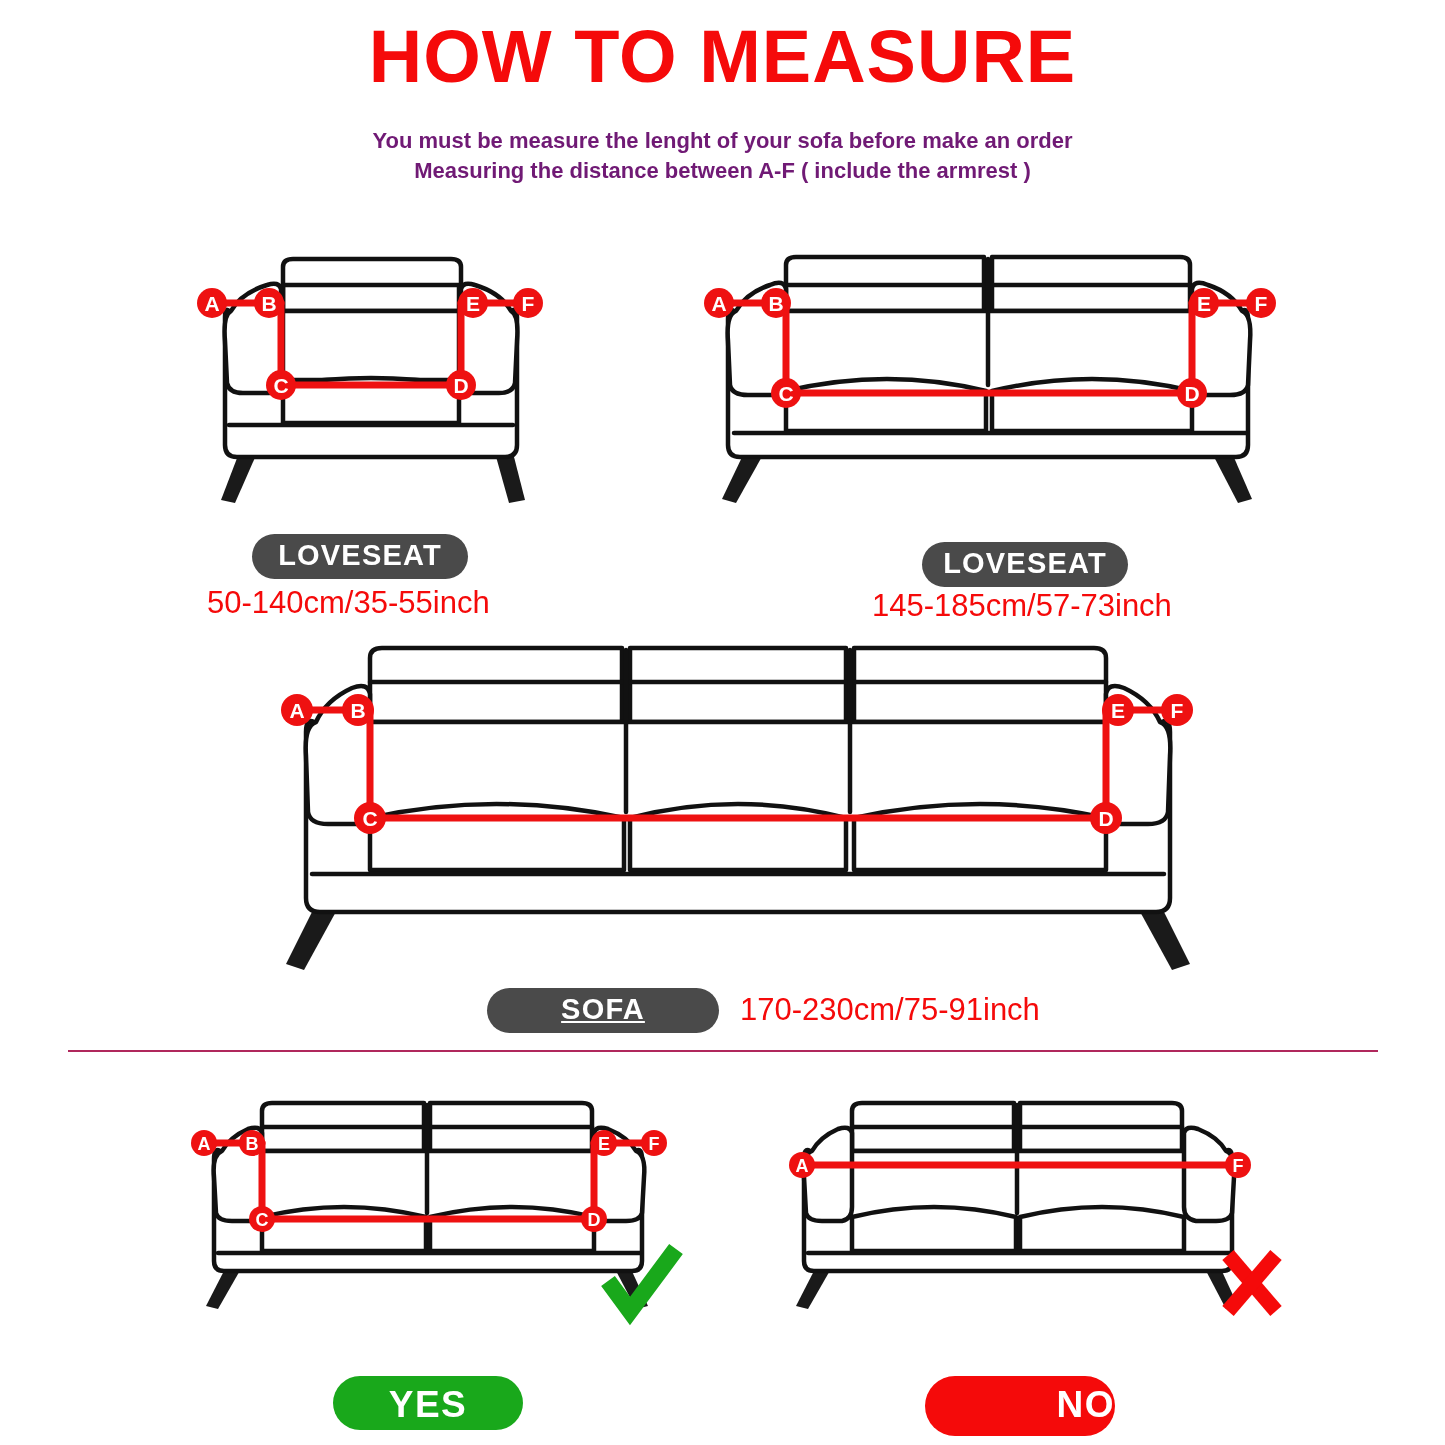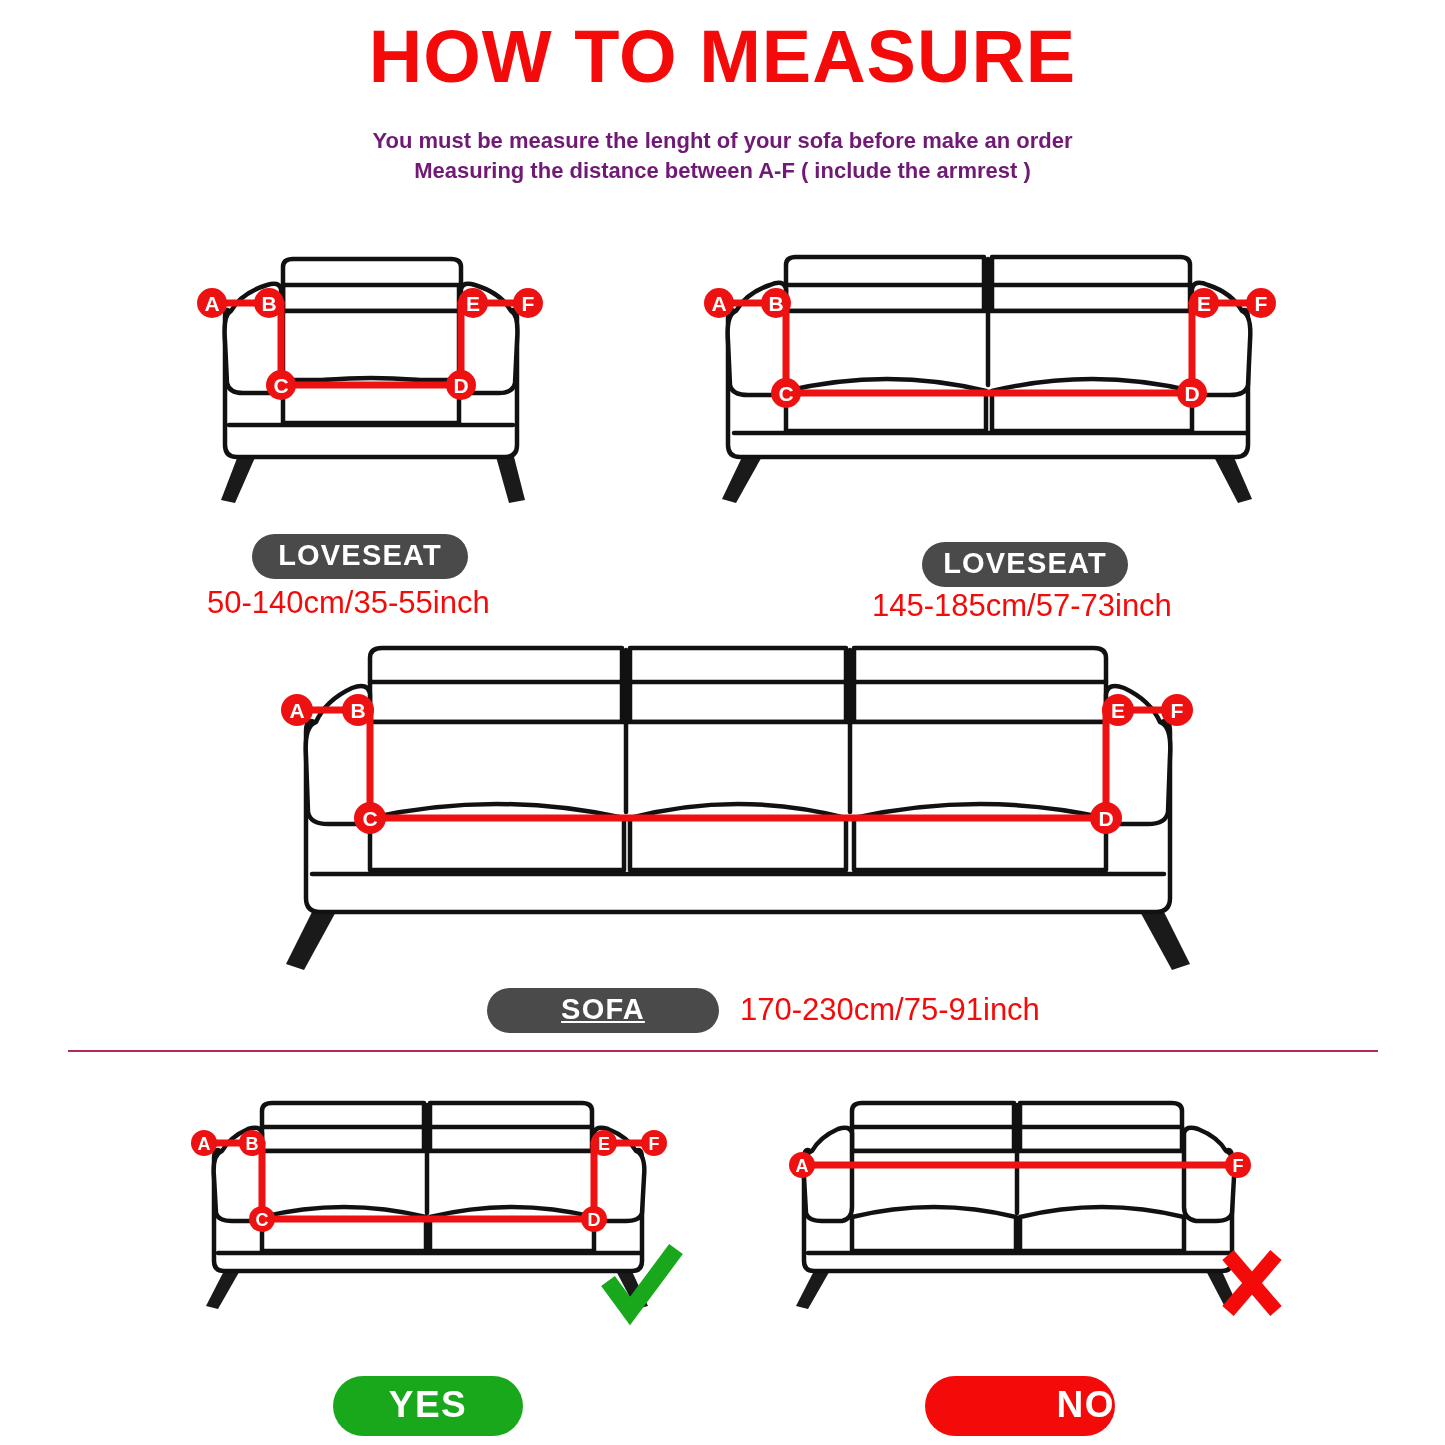--- a/index.html
+++ b/index.html
@@ -68,21 +68,21 @@
   }
   .pill-yes {
     position: absolute;
     background: #19a81b;
     color: #fff;
     border-radius: 30px;
     font-size: 37px;
     font-weight: bold;
     letter-spacing: 1.5px;
     text-align: center;
-    padding: 10px 0 13px 0;
+    padding: 10px 0 7px 0;
     line-height: 1;
   }
   .pill-no {
     position: absolute;
     background: #f50a0a;
     color: #fff;
     border-radius: 30px;
     font-size: 37px;
     font-weight: bold;
     letter-spacing: 1.5px;

